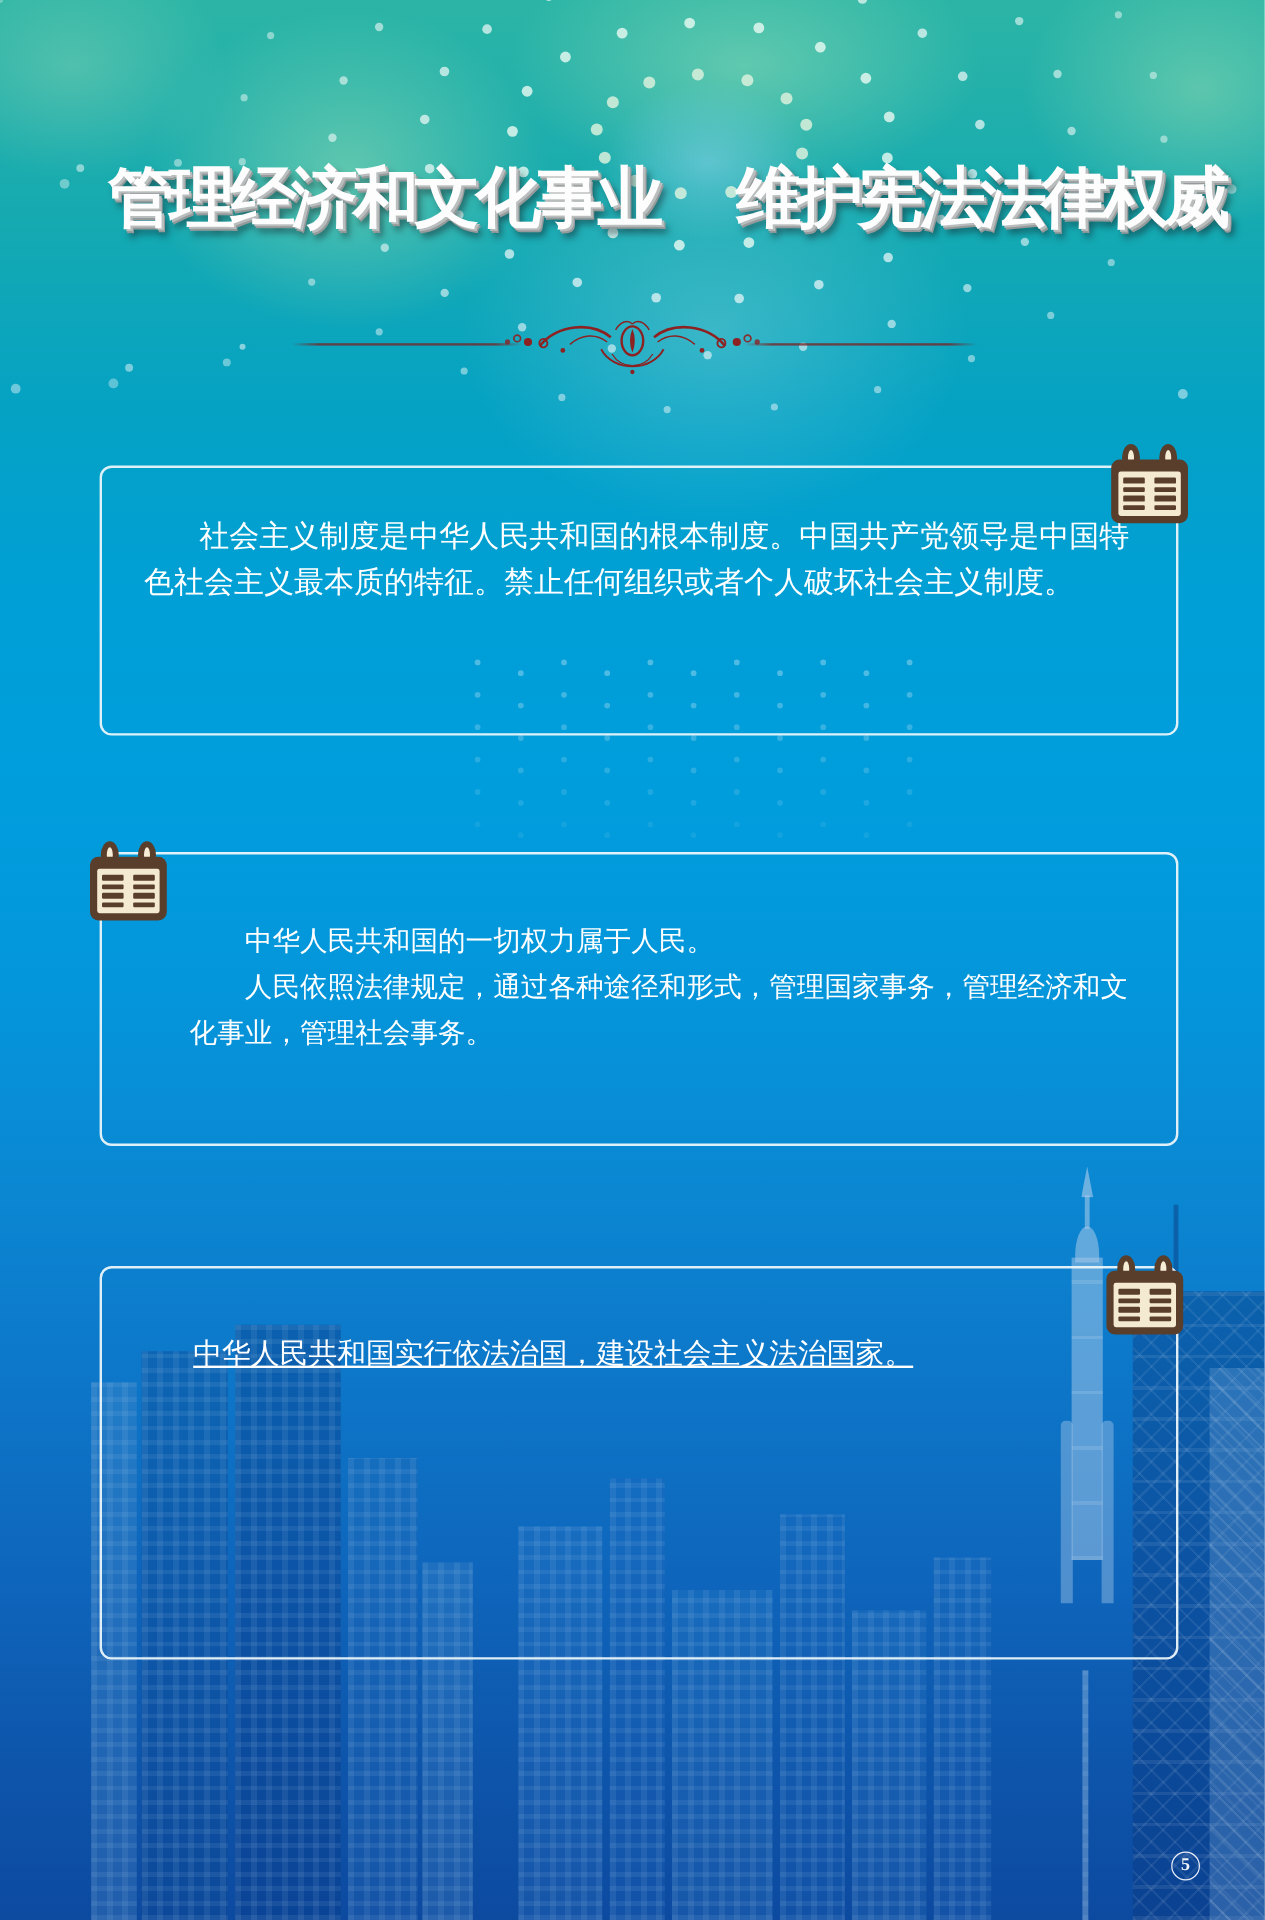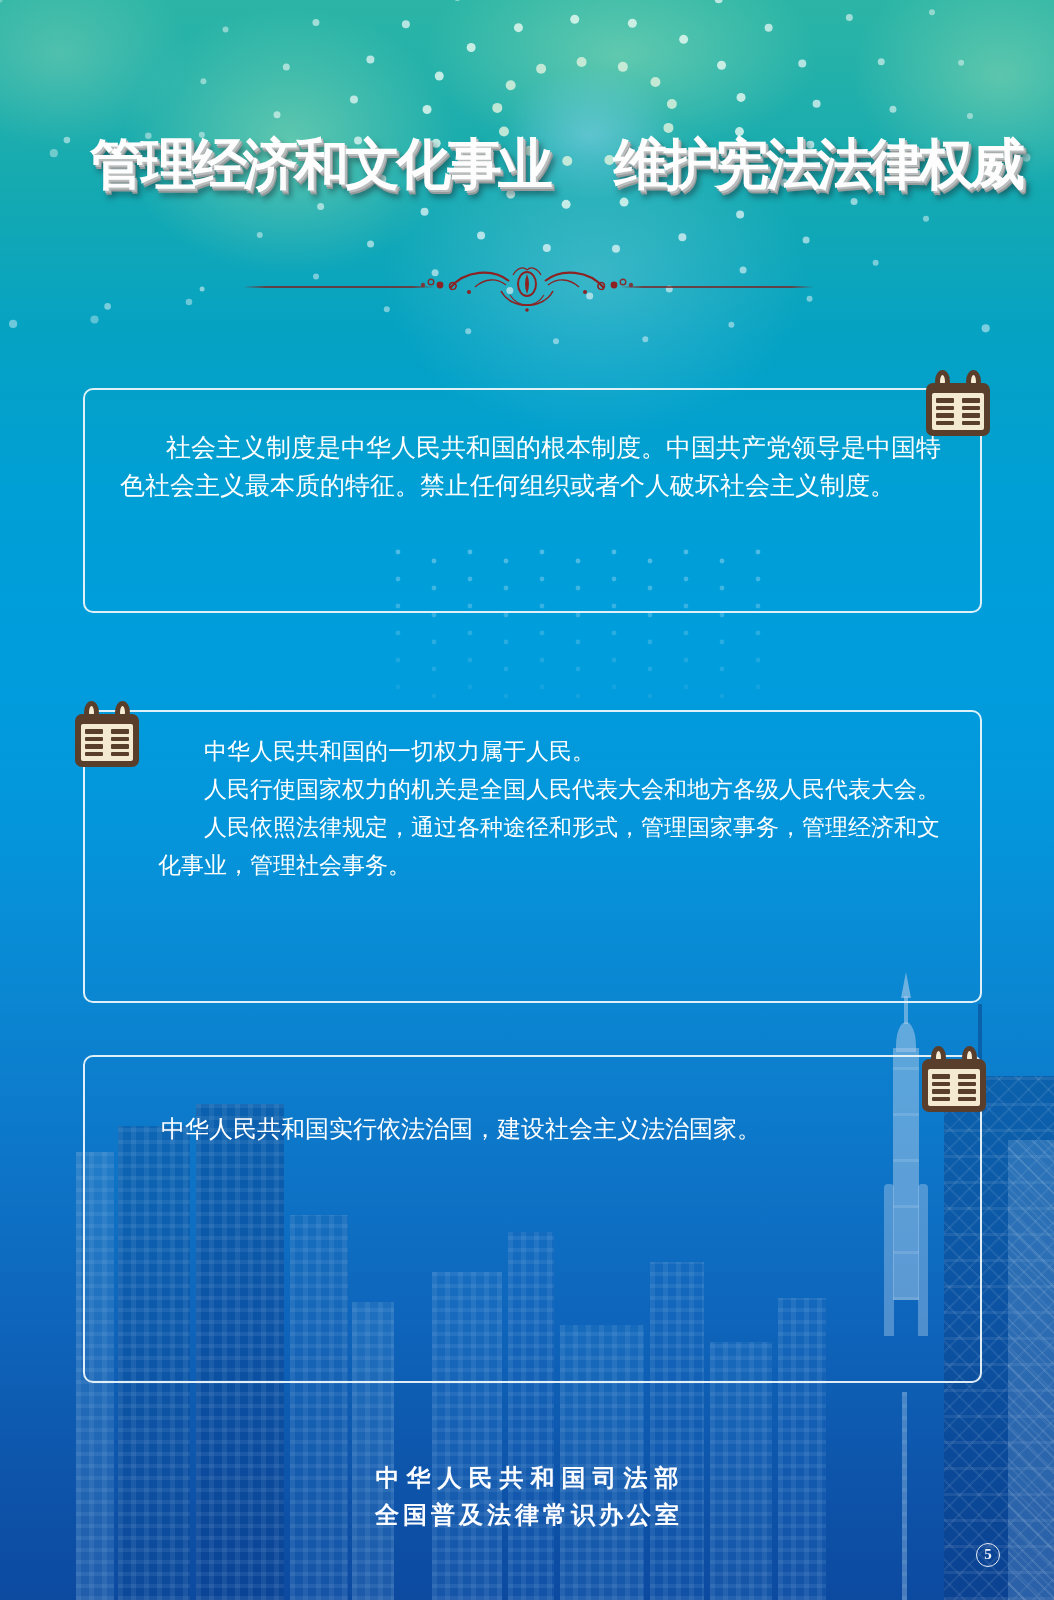--- a/index.html
+++ b/index.html
@@ -34,22 +34,22 @@
   .divider .dright{left:620px;width:194px;}
   .divider svg{position:absolute;left:417px;top:0;}
   
   .abox{
     position:absolute;left:83px;width:899px;box-sizing:border-box;
     border:2px solid rgba(235,246,250,.95);border-radius:10px;
     color:#ffffff;
   }
   .abox p{margin:0;text-indent:46px;}
   #abox1{top:388px;height:225px;padding:38px 30px 0 35px;font-size:25px;line-height:38px;}
-  #abox2{top:710px;height:293px;padding:20px 32px 0 73px;font-size:23px;line-height:38px;}
-  #abox3{top:1055px;height:328px;padding:53px 45px 0 30px;font-size:24px;line-height:38px;}
+  #abox2{top:710px;height:245px;padding:53px 32px 0 73px;font-size:23px;line-height:38px;}
+  #abox3{top:1055px;height:328px;padding:53px 45px 0 30px;font-size:24px;line-height:38px;text-decoration:underline;}
   
   .cal{position:absolute;width:64px;height:66px;}
   #abox1 .cal{right:-10px;top:-20px;}
   #abox2 .cal{left:-10px;top:-11px;}
   #abox3 .cal{right:-6px;top:-11px;}
   .cal .ring{position:absolute;top:0;width:15px;height:23px;border:5px solid #5a3e2c;border-radius:50%;background:#f6edd6;box-sizing:border-box;}
   .cal .ring.rl{left:9px;} .cal .ring.rr{right:9px;}
   .cal .body{position:absolute;left:0;top:13px;width:64px;height:53px;background:#5a3e2c;border-radius:7px;}
   .cal .face{position:absolute;left:6px;right:6px;top:10px;bottom:6px;background:#f4ead2;border-radius:2px;}
   .cal .bars{position:absolute;left:10px;right:10px;top:15px;bottom:11px;display:grid;grid-template-columns:1fr 1fr;grid-template-rows:repeat(4,1fr);gap:3px 8px;}
@@ -366,21 +366,20 @@
             <span class="bar"></span>
             <span class="bar"></span>
             <span class="bar"></span>
             <span class="bar"></span>
             <span class="bar"></span>
             <span class="bar"></span>
           </div>
       </div>
     </div>
     <p>中华人民共和国的一切权力属于人民。</p>
-    <p>人民行使国家权力的机关是全国人民代表大会和地方各级人民代表大会。</p>
     <p>人民依照法律规定，通过各种途径和形式，管理国家事务，管理经济和文化事业，管理社会事务。</p>
   </div>
 
   <div class="abox" id="abox3">
     <div class="cal">
       <span class="ring rl"></span>
       <span class="ring rr"></span>
       <div class="body">
           <div class="face"></div>
         <div class="bars">
@@ -391,20 +390,16 @@
             <span class="bar"></span>
             <span class="bar"></span>
             <span class="bar"></span>
             <span class="bar"></span>
           </div>
       </div>
     </div>
     <p>中华人民共和国实行依法治国，建设社会主义法治国家。</p>
   </div>
 
-  <div class="footer">
-    <div class="f1">中华人民共和国司法部</div>
-    <div class="f2">全国普及法律常识办公室</div>
-  </div>
 
   <div class="page-badge">5</div>
 
 </div>
 
 </body></html>

